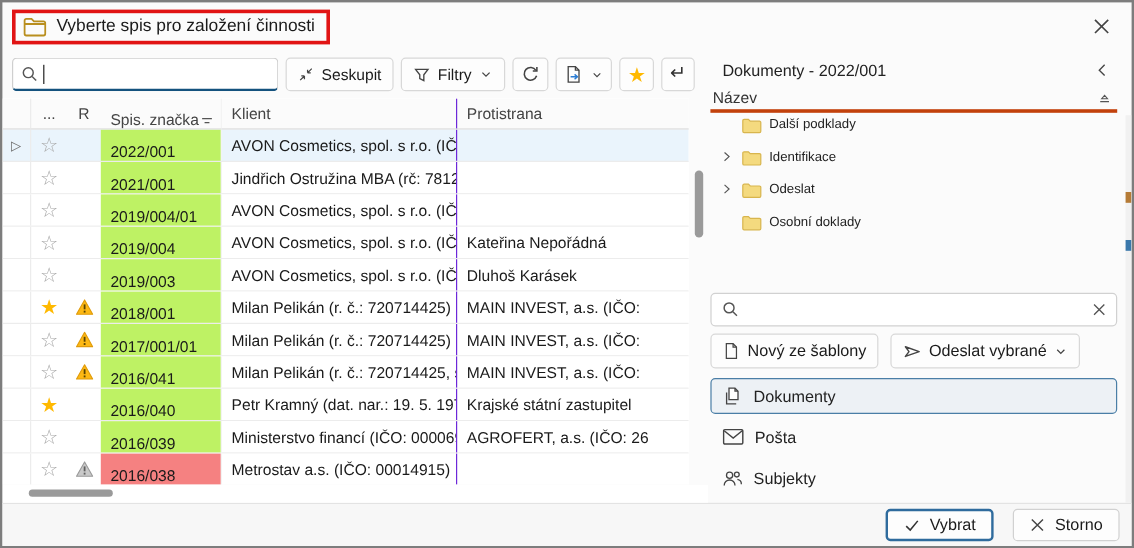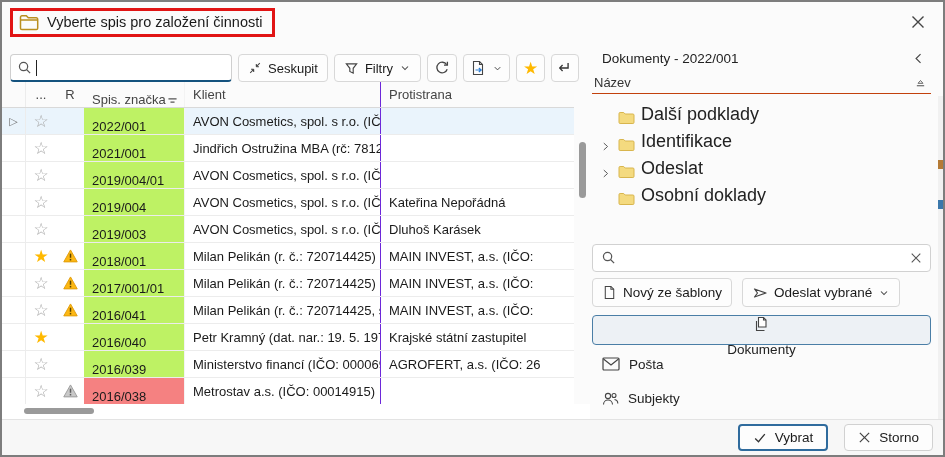--- a/index.html
+++ b/index.html
@@ -12,21 +12,21 @@
   
   .titlebar { height: 40px; flex: 0 0 40px; display: flex; align-items: center; padding: 0 12px 0 8px; position: relative; }
   .title-annot { display: flex; align-items: center; gap: 8px; border: 3px solid #e11414; padding: 3px 10px 3px 6px; }
   .title-text { font-size: 14.5px; color: #1a1a1a; }
   .close-btn { margin-left: auto; width: 26px; height: 26px; display: flex; align-items: center; justify-content: center; cursor: default; }
 
   
   .main { flex: 1 1 auto; display: flex; overflow: hidden; }
   .left { width: 588px; flex: 0 0 588px; display: flex; flex-direction: column; position: relative; }
 
-  .toolbar { height: 40px; flex: 0 0 40px; display: flex; align-items: flex-end; gap: 6px; padding: 0 0 0 8px; }
+  .toolbar { height: 40px; flex: 0 0 40px; display: flex; align-items: center; gap: 6px; padding: 0 0 0 8px; }
   .searchbox { width: 222px; height: 28px; border: 1px solid #cfcfcf; border-bottom: 2px solid #14527e;
                border-radius: 4px; background: #fff; display: flex; align-items: center; padding: 0 6px; gap: 4px; }
   .caret { width: 1px; height: 16px; background: #222; }
   .tbtn { height: 28px; border: 1px solid #d8d8d8; border-radius: 4px; background: #fdfdfd;
           display: flex; align-items: center; gap: 6px; padding: 0 9px; white-space: nowrap; color:#1a1a1a; }
   .tbtn.icononly { padding: 0 6px; }
   .star-glyph-toolbar { color: #ffb900; font-size: 17px; line-height: 1; }
   .enter-glyph { color: #333; font-size: 16px; line-height: 1; }
 
   
@@ -55,35 +55,35 @@
   .vthumb { position: absolute; top: 32px; left: 0; width: 7px; height: 56px; background: #9a9a9a; border-radius: 3.5px; }
 
   
   .hscroll { height: 15px; flex: 0 0 15px; position: relative; background: #fff; }
   .hthumb { position: absolute; left: 22px; top: 4px; width: 70px; height: 6px; background: #9a9a9a; border-radius: 3px; }
 
   
   .panel { flex: 1 1 auto; display: flex; flex-direction: column; padding: 4px 12px 6px 2px; position: relative; }
   .panel-header { height: 28px; display: flex; align-items: center; padding: 0 2px 0 10px; color: #222; font-size: 13.5px; }
   .panel-collapse { margin-left: auto; width: 22px; height: 22px; display:flex; align-items:center; justify-content:center; }
-  .col-header { height: 25px; display: flex; align-items: center; padding: 0 4px 0 2px; color: #333; border-bottom: 1px solid #c2410c; }
+  .col-header { height: 25px; display: flex; align-items: center; padding: 0 4px 0 2px; color: #333; border-bottom: 3px solid #c2410c; }
   .sort-ic { margin-left: auto; }
   .tree { padding-top: 4px; }
-  .tree-item { height: 27px; display: flex; align-items: flex-end; gap: 6px; padding-left: 6px; color: #222; font-size: 18px; }
+  .tree-item { height: 27px; display: flex; align-items: flex-start; gap: 6px; padding-left: 6px; color: #222; font-size: 11px; }
   .tree-chev { width: 14px; display: flex; justify-content: center; }
   .panel-search { margin-top: 38px; height: 31px; border: 1px solid #d1d1d1; border-radius: 4px; background: #fff;
                   display: flex; align-items: center; padding: 0 8px; gap: 6px; }
   .panel-search .spacer { flex: 1; }
   .panel-btns { margin-top: 6px; display: flex; gap: 10px; }
   .pbtn { height: 29px; border: 1px solid #d8d8d8; border-radius: 4px; background: #fdfdfd;
           display: flex; align-items: center; gap: 6px; padding: 0 9px; font-size: 13.5px; white-space: nowrap; }
   .nav { margin-top: 8px; display: flex; flex-direction: column; gap: 4px; }
   .nav-item { height: 30px; display: flex; align-items: center; gap: 9px; padding: 0 9px; border-radius: 4px;
               border: 1.5px solid transparent; font-size: 13.5px; color: #222; }
-  .nav-item.selected { background: #edf1f5; border-color: #4a7ea6; flex-direction: column; }
+  .nav-item.selected { background: #edf1f5; border-color: #4a7ea6; }
   .edge-strip { position: absolute; right: 0; top: 54px; width: 5px; height: 330px; background: #f1f1f1; }
   .edge-strip .m1 { position: absolute; top: 64px; left: 0; width: 5px; height: 9px; background: #b57b36; }
   .edge-strip .m2 { position: absolute; top: 104px; left: 0; width: 5px; height: 9px; background: #3b78ab; }
 
   
   .footer { height: 36px; flex: 0 0 36px; border-top: 1px solid #e3e3e3; background: #f7f7f7;
             display: flex; align-items: center; justify-content: flex-end; gap: 16px; padding: 0 10px; }
   .fbtn { height: 27px; display: flex; align-items: center; gap: 8px; padding: 0 13px; border-radius: 4px;
           background: #fdfdfd; border: 1px solid #d1d1d1; font-size: 13.5px; }
   .fbtn.primary { border: 2px solid #2f6b9d; }

